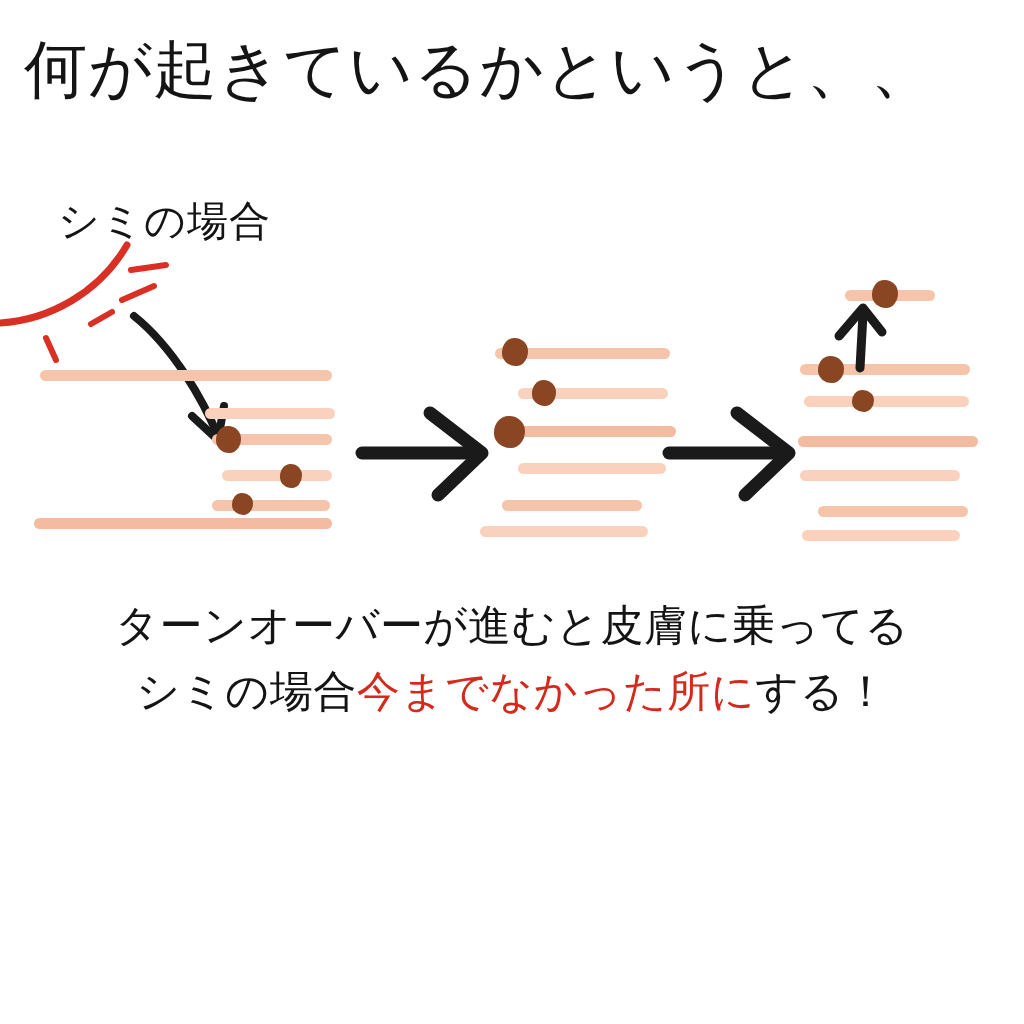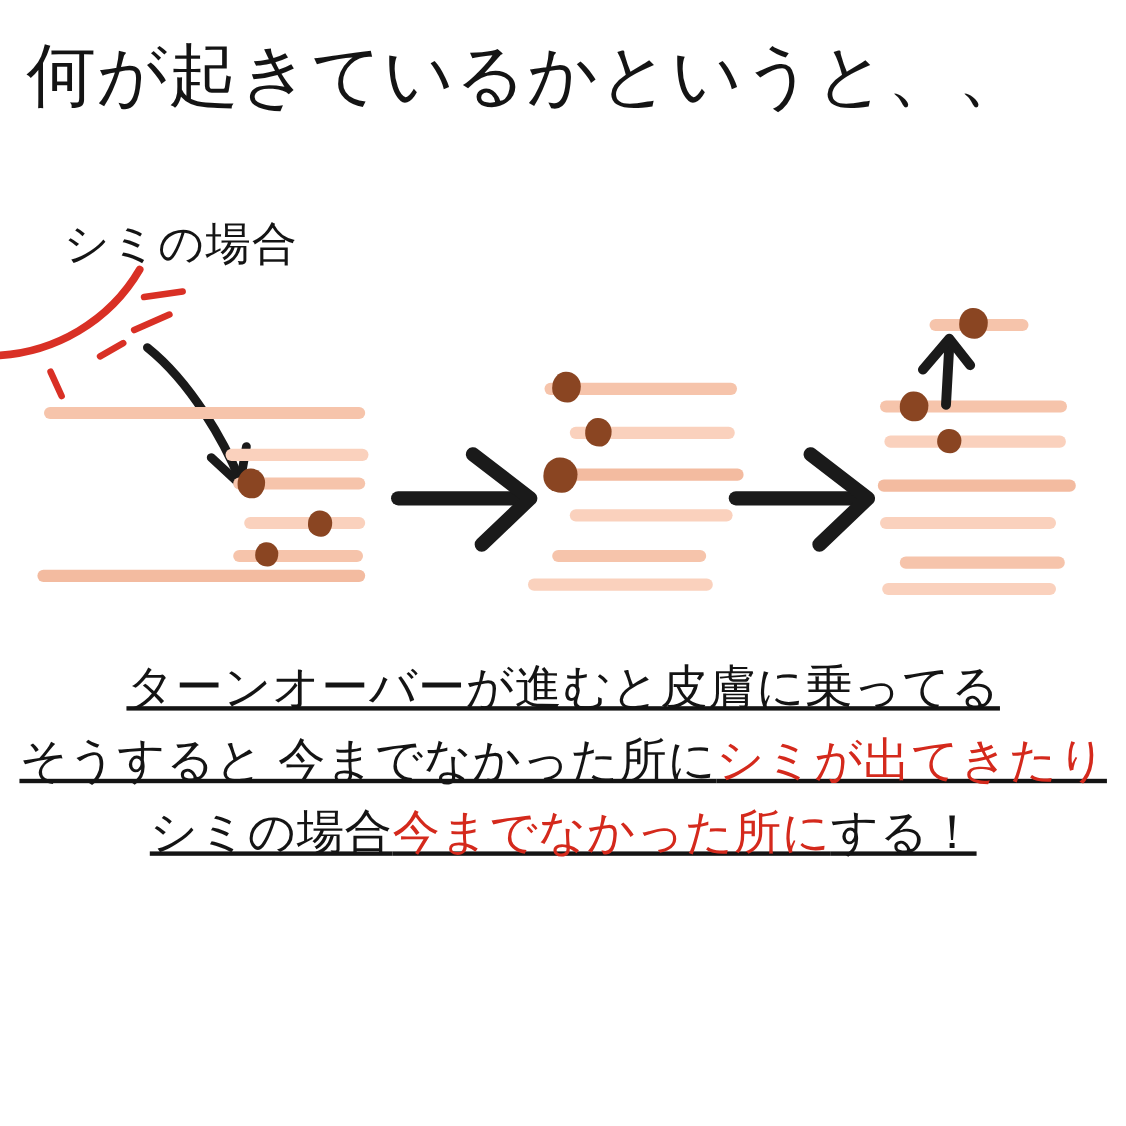--- a/index.html
+++ b/index.html
@@ -51,21 +51,21 @@
   .sun-svg{position:absolute;left:-6px;top:0;overflow:visible;}
 
   
   .body-copy{
     position:absolute;left:0;top:592px;width:1024px;
     text-align:center;
     font-size:43px;line-height:66px;
     color:#141414;letter-spacing:0.5px;
     font-weight:400;
   }
-  .body-copy .line{white-space:nowrap;text-decoration:underline;}
+  .body-copy .line{white-space:nowrap;}
   .hl{color:#d4291c;}
 </style>
 </head>
 <body>
 
 <div id="page">
 
   <div class="title">何が起きているかというと、、</div>
 
   <div class="subtitle">シミの場合</div>
@@ -142,20 +142,17 @@
         <path d="M9 36 L 33 8 L 52 32" stroke="#1a1a1a" stroke-width="9" fill="none" stroke-linecap="round" stroke-linejoin="round"></path>
       </svg>
     </div>
   </div>
 
   <div class="body-copy">
     <div class="line">
       <span>ターンオーバーが進むと皮膚に乗ってる</span>
     </div>
     <div class="line">
-      <span>そうすると 今までなかった所に</span><span class="hl">シミが出てきたり</span>
-    </div>
-    <div class="line">
       <span>シミの場合</span><span class="hl">今までなかった所に</span><span>する！</span>
     </div>
   </div>
 
 </div>
 
 </body></html>

